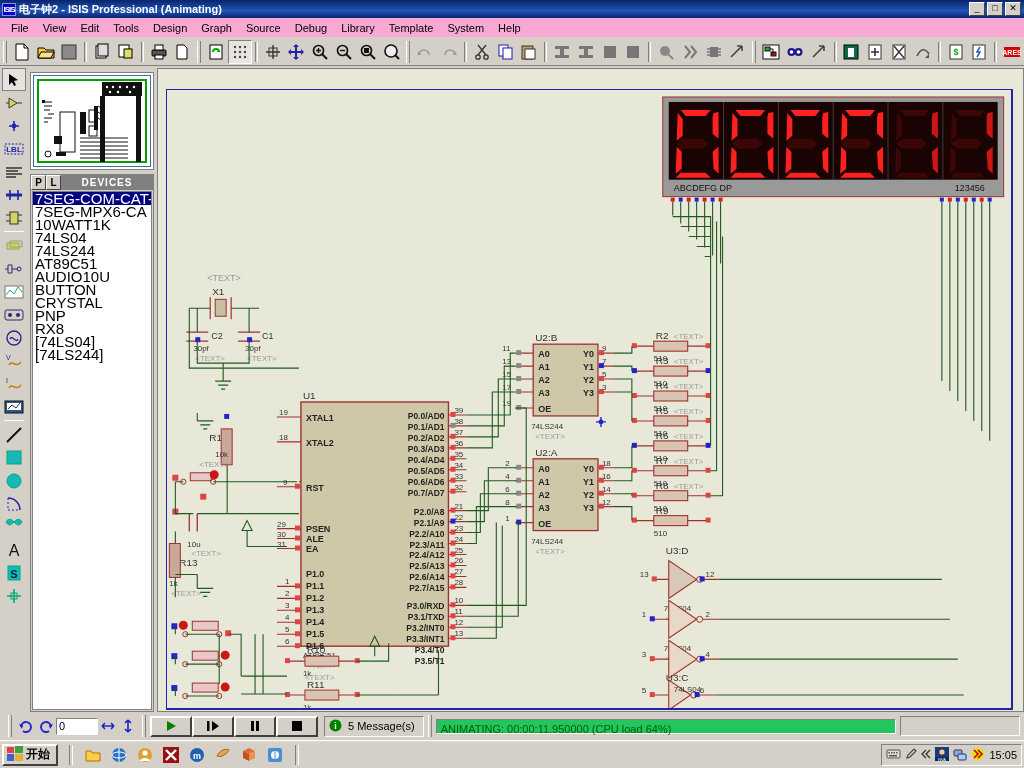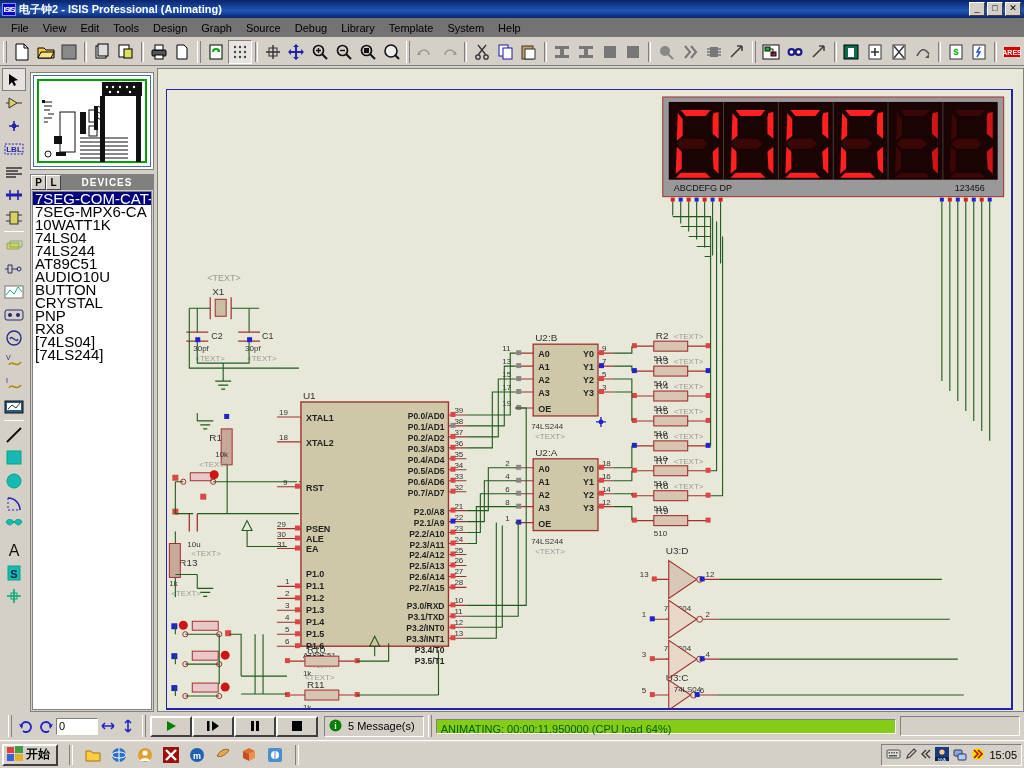--- a/index.html
+++ b/index.html
@@ -30,21 +30,21 @@
   .title-btn {
     width: 16px; height: 14px; background: #d4d0c8;
     border: 1px solid #fff; border-right-color: #404040; border-bottom-color: #404040;
     font-size: 9px; line-height: 11px; text-align: center; color: #000;
     font-family: "Liberation Sans", sans-serif;
   }
 
   
   .menubar {
     position: absolute; left: 0; top: 18px; width: 1024px; height: 20px;
-    background: #737373; display: flex; align-items: center; padding-left: 4px;
+    background: #f9a8d4; display: flex; align-items: center; padding-left: 4px;
     border-bottom: 1px solid #d4d0c8;
   }
   .menu-item {
     padding: 2px 7px; font-size: 11px; color: #000; cursor: default;
   }
 
   
   .toolbar {
     position: absolute; left: 0; top: 38px; width: 1024px; height: 28px;
     background: #d4d0c8; display: flex; align-items: center;
@@ -124,21 +124,21 @@
     width: 42px; height: 21px; background: #d4d0c8;
     border: 2px solid; border-color: #fff #404040 #404040 #fff;
     display:flex;align-items:center;justify-content:center;
   }
   .msg-box {
     height: 21px; background:#d4d0c8; border: 1px solid #808080;
     border-right-color:#fff; border-bottom-color:#fff;
     display:flex; align-items:center; gap:6px; padding: 0 8px 0 4px; font-size: 11px;
   }
   .anim-status {
-    flex: 1; height: 15px; background: #84cc16;
+    flex: 1; height: 15px; background: #22c55e;
     border: 1px solid #808080; border-right-color:#fff; border-bottom-color:#fff;
     color: #006000; font-size: 11px; line-height: 18px; padding-left: 4px;
     font-family: "Liberation Sans", sans-serif;
   }
   .anim-status2 {
     width: 120px; height: 20px; background: #d4d0c8;
     border: 1px solid #808080; border-right-color:#fff; border-bottom-color:#fff;
     margin-left: 4px; margin-right: 4px;
   }
 

